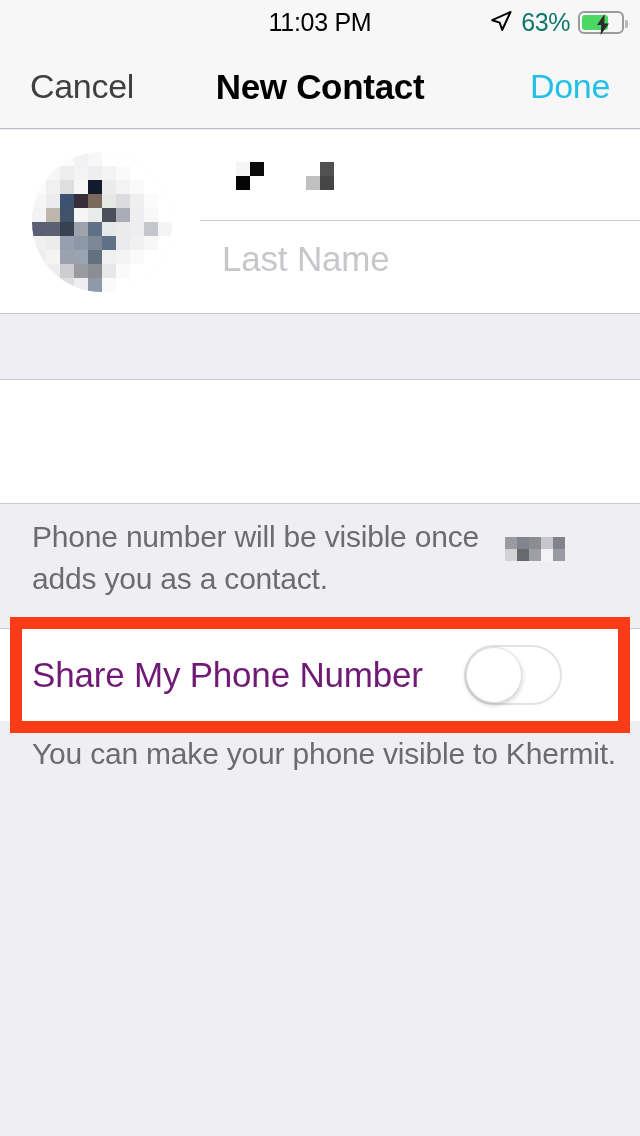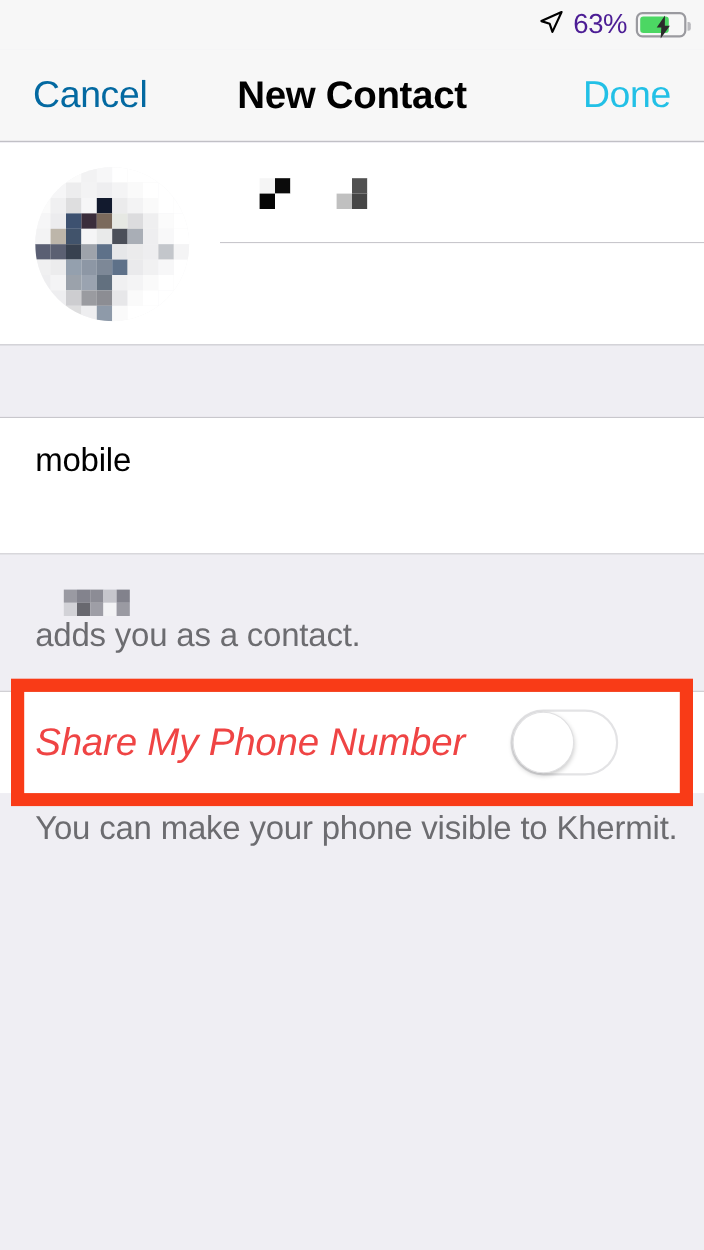--- a/index.html
+++ b/index.html
@@ -72,21 +72,21 @@
   }
   .status-right {
     position: absolute;
     right: 16px;
     display: flex;
     align-items: center;
     gap: 8px;
   }
   .battery-pct {
     font-size: 25px;
-    color: #4c1d95;
+    color: #0f766e;
     letter-spacing: -0.4px;
   }
   .battery {
     position: relative;
     width: 46px;
     height: 23px;
     border: 2px solid #9a9a9f;
     border-radius: 6px;
     box-sizing: border-box;
   }
@@ -124,21 +124,21 @@
     background: #f7f7f7;
     border-bottom: 1px solid #bcbbc1;
     box-sizing: border-box;
     display: flex;
     align-items: center;
   }
   .nav-cancel {
     position: absolute;
     left: 30px;
     font-size: 34px;
-    color: #0369a1;
+    color: #404040;
     letter-spacing: -0.3px;
   }
   .nav-title {
     position: absolute;
     left: 0; right: 0;
     text-align: center;
     font-size: 35px;
     font-weight: bold;
     color: #000;
     letter-spacing: -0.3px;
@@ -295,23 +295,22 @@
     width: 640px;
     height: 92px;
     background: #ffffff;
     display: flex;
     align-items: center;
   }
   .toggle-label {
     position: absolute;
     left: 32px;
     font-size: 35px;
-    color: #ef4444;
+    color: #701a75;
     letter-spacing: -0.2px;
-    font-style: italic;
   }
   .switch {
     position: absolute;
     right: 78px;
     width: 98px;
     height: 60px;
     border-radius: 30px;
     background: #ffffff;
     border: 2px solid #e3e3e5;
     box-sizing: border-box;
@@ -362,20 +361,21 @@
     background: #efeef3;
   }
 </style>
 </head>
 <body>
 
 <div class="phone">
 
   <div class="status-bar">
 
+    <div class="status-center">11:03 PM</div>
 
     <div class="status-right">
       <span>
         <svg width="24" height="24" viewBox="0 0 24 24">
           <path d="M21.5 3 L3.2 11.2 L10.7 13.6 L13.2 21 Z" fill="none" stroke="#000" stroke-width="2" stroke-linejoin="round"></path>
         </svg>
       </span>
       <span class="battery-pct">63%</span>
       <span class="battery">
         <span class="battery-fill" style="width: 63%;"></span>
@@ -516,32 +516,34 @@
             <span style="background:#ffffff"></span>
             <span style="background:#ffffff"></span>
             <span style="background:#ffffff"></span>
             <span style="background:#ffffff"></span>
             <span style="background:#c0c0c0"></span>
             <span style="background:#464646"></span>
             <span style="background:#ffffff"></span>
             <span style="background:#ffffff"></span>
         </span>
       </div>
+      <div class="field-last">
+        <span class="placeholder-last">Last Name</span>
+      </div>
     </div>
   </div>
 
   <div class="gap-1"></div>
 
   <div class="phone-section">
-    <div class="phone-label">mobile</div>
   </div>
 
   <div class="note-1">
     <div class="note-1-text">
-      <span class="redacted-inline">
+      <span>Phone number will be visible once</span><span class="redacted-inline">
         <span style="background:#efeef3"></span>
           <span style="background:#9a9aa2"></span>
           <span style="background:#83838d"></span>
           <span style="background:#8c8c95"></span>
           <span style="background:#c6c6cc"></span>
           <span style="background:#82828c"></span>
         <span style="background:#efeef3"></span>
           <span style="background:#d2d2d7"></span>
           <span style="background:#68686f"></span>
           <span style="background:#9e9ea6"></span>

